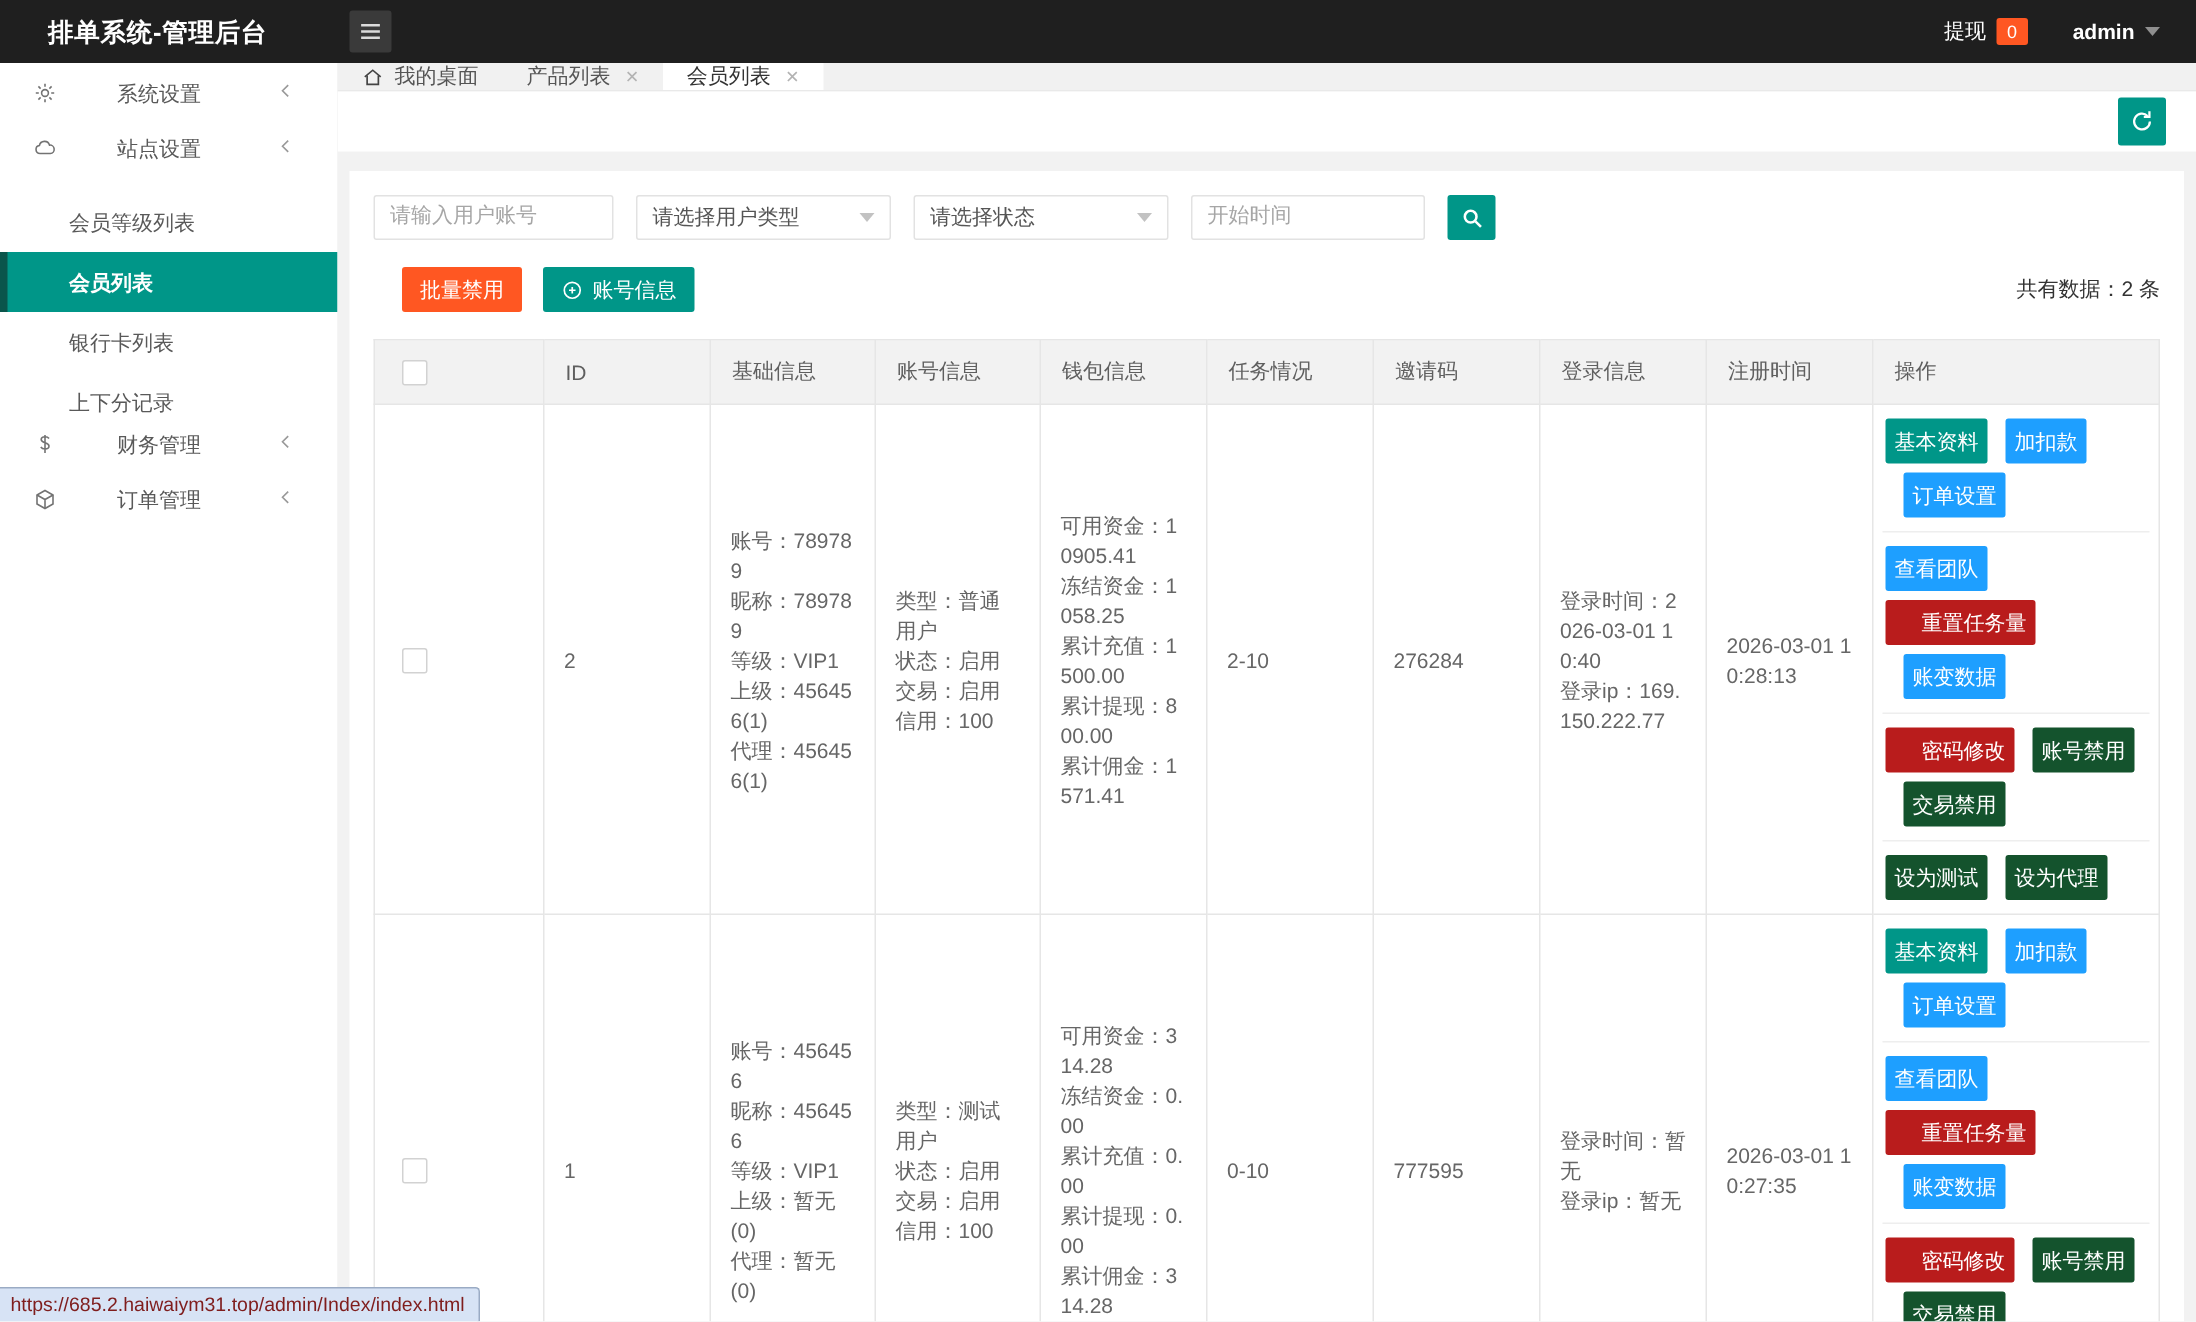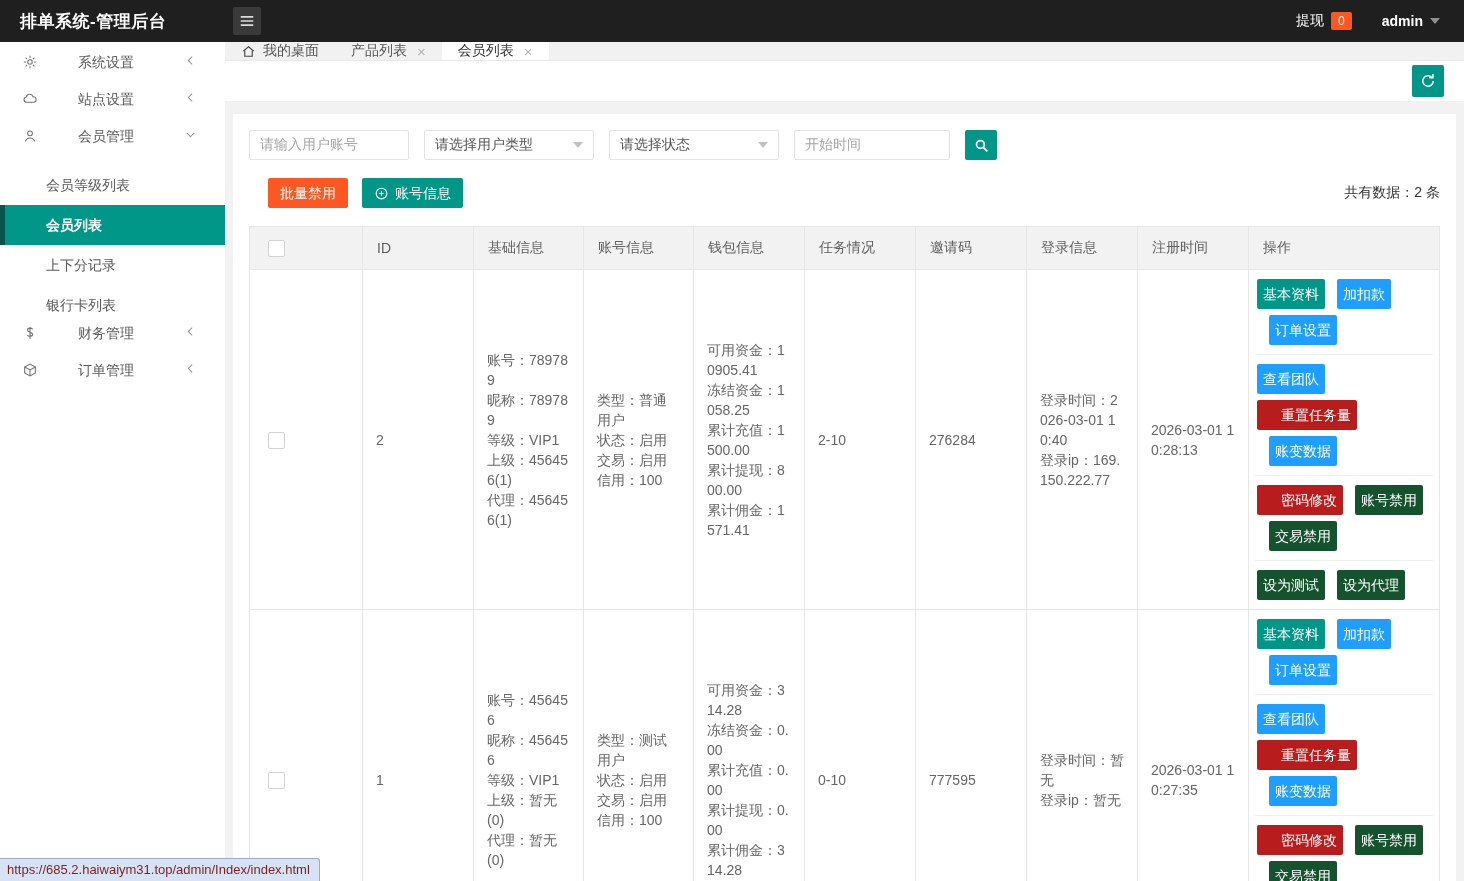--- a/index.html
+++ b/index.html
@@ -1,21 +1,21 @@
 <!DOCTYPE html>
 <html><head>
 <meta charset="utf-8">
 <style>
   * { margin:0; padding:0; box-sizing:border-box; }
   html,body { width:1464px; height:881px; overflow:hidden; background:#f2f2f2;
     font-family:"Liberation Sans","DejaVu Sans",sans-serif; font-size:14px; color:#666; position:relative; }
 
   
   .topbar { height:42px; background:#1f1f1f; display:flex; align-items:center; }
-  .logo { width:225px; padding-left:20px; color:#fff; font-size:17px; font-weight:bold; letter-spacing:.5px; }
+  .logo { width:225px; padding-left:32px; color:#fff; font-size:17px; font-weight:bold; letter-spacing:.5px; }
   .hamburger { width:28px; height:28px; margin-left:8px; background:#3a3a3a; border-radius:2px;
     display:flex; align-items:center; justify-content:center; cursor:pointer; }
   .topbar-right { margin-left:auto; display:flex; align-items:center; gap:30px; padding-right:24px; }
   .withdraw { display:flex; align-items:center; color:#fff; cursor:pointer; }
   .badge { margin-left:7px; background:#ff5722; color:#fff; font-size:12px; line-height:18px;
     padding:0 7px; border-radius:2px; }
   .user { display:flex; align-items:center; color:#fff; cursor:pointer; font-weight:bold; }
   .caret { width:0; height:0; margin-left:7px; border-left:5px solid transparent;
     border-right:5px solid transparent; border-top:6px solid #8f8f8f; }
 
@@ -139,38 +139,24 @@
             <path d="M7 17a4 4 0 0 1-.6-7.95A5.2 5.2 0 0 1 16.5 8.6 3.6 3.6 0 0 1 17.4 17H7z"></path>
           </svg>
         </span>
         <span class="sb-label">站点设置</span>
         <span class="sb-chev">
           <svg viewBox="0 0 24 24" width="13" height="13" fill="none" stroke="currentColor" stroke-width="2">
             <polyline points="15 5 8 12 15 19"></polyline>
           </svg>
         </span>
       </div>
-      <div class="sb-item">
-        <span class="sb-icon">
-          <svg viewBox="0 0 24 24" width="16" height="16" fill="none" stroke="currentColor" stroke-width="1.6">
-            <circle cx="12" cy="8" r="3.6"></circle>
-            <path d="M5 20c1.4-3.4 4-5 7-5s5.6 1.6 7 5"></path>
-          </svg>
-        </span>
-        <span class="sb-label">会员管理</span>
-        <span class="sb-chev">
-          <svg viewBox="0 0 24 24" width="13" height="13" fill="none" stroke="currentColor" stroke-width="2">
-            <polyline points="5 9 12 16 19 9"></polyline>
-          </svg>
-        </span>
-      </div>
       <div class="sb-sub"><span>会员等级列表</span></div>
       <div class="sb-sub active"><span>会员列表</span></div>
+      <div class="sb-sub"><span>银行卡列表</span></div>
       <div class="sb-sub"><span>上下分记录</span></div>
-      <div class="sb-sub"><span>银行卡列表</span></div>
       <div class="sb-item">
         <span class="sb-icon">
           <svg viewBox="0 0 24 24" width="16" height="16" fill="none" stroke="currentColor" stroke-width="1.6">
             <path d="M12 3v18M16 6.5c-.8-1.2-2.2-1.8-4-1.8-2.2 0-3.8 1.1-3.8 2.9 0 4 7.8 2.3 7.8 6.4 0 1.9-1.7 3-4 3-1.9 0-3.4-.7-4.2-2"></path>
           </svg>
         </span>
         <span class="sb-label">财务管理</span>
         <span class="sb-chev">
           <svg viewBox="0 0 24 24" width="13" height="13" fill="none" stroke="currentColor" stroke-width="2">
             <polyline points="15 5 8 12 15 19"></polyline>

